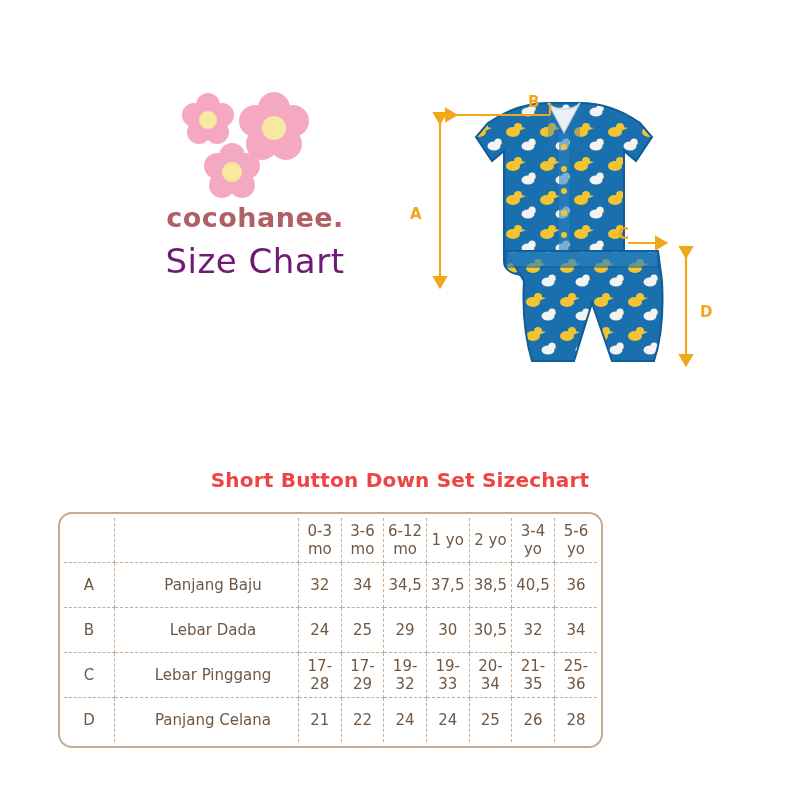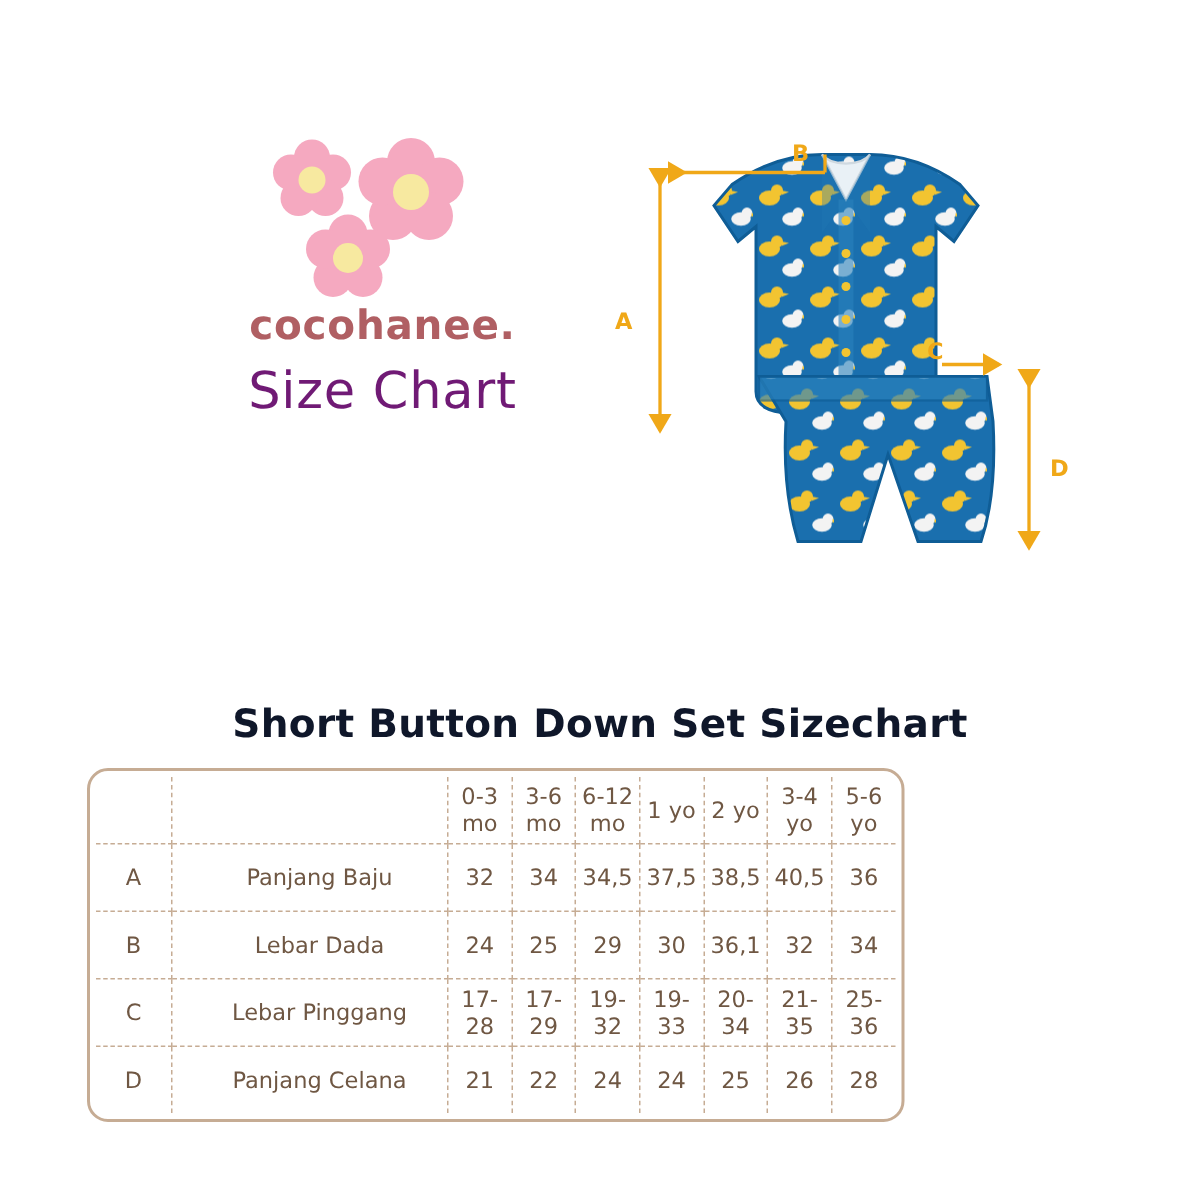--- a/index.html
+++ b/index.html
@@ -70,23 +70,23 @@
   }
 
   
   .chart-title {
     position: absolute;
     top: 468px;
     left: 0;
     width: 800px;
     text-align: center;
     font-family: "DejaVu Sans", sans-serif;
-    font-size: 26px;
+    font-size: 20px;
     font-weight: bold;
-    color: #0f172a;
+    color: #ef4444;
     letter-spacing: 0.2px;
   }
 
   .table-wrap {
     position: absolute;
     top: 512px;
     left: 58px;
     width: 545px;
     border: 2px solid #c6ac94;
     border-radius: 14px;
@@ -270,21 +270,21 @@
         <td class="val">36</td>
       </tr>
 
       <tr>
         <td class="code-col">B</td>
         <td class="name-col">Lebar Dada</td>
         <td class="val">24</td>
         <td class="val">25</td>
         <td class="val">29</td>
         <td class="val">30</td>
-        <td class="val">36,1</td>
+        <td class="val">30,5</td>
         <td class="val">32</td>
         <td class="val">34</td>
       </tr>
 
       <tr>
         <td class="code-col">C</td>
         <td class="name-col">Lebar Pinggang</td>
         <td class="val">17-28</td>
         <td class="val">17-29</td>
         <td class="val">19-32</td>

